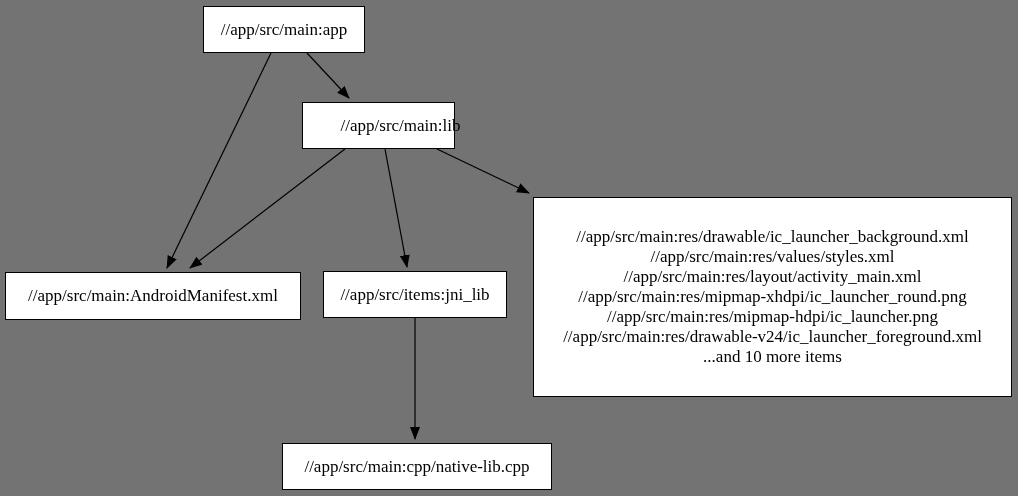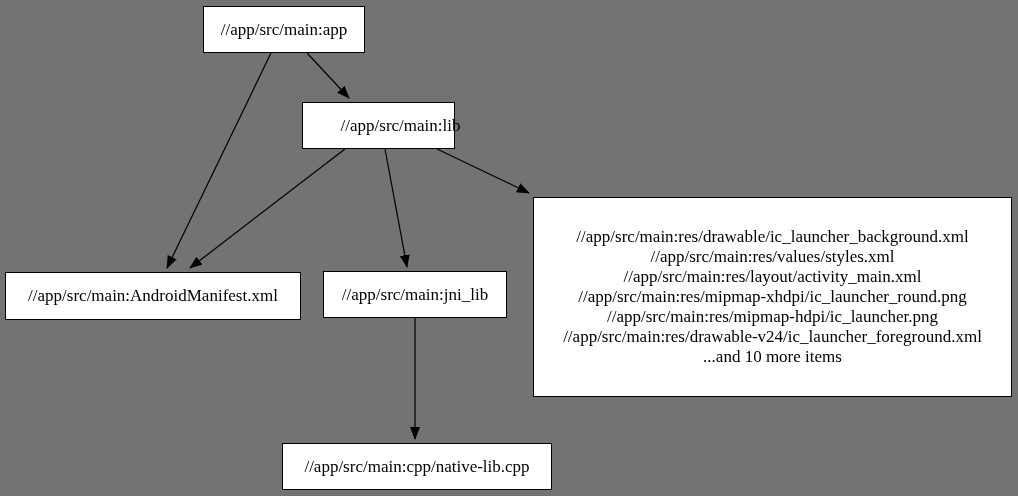--- a/index.html
+++ b/index.html
@@ -76,21 +76,21 @@
 
   <div class="node" id="node-lib">
     <span>//app/src/main:lib</span>
   </div>
 
   <div class="node" id="node-manifest">
     <span>//app/src/main:AndroidManifest.xml</span>
   </div>
 
   <div class="node" id="node-jni-lib">
-    <span>//app/src/main:jni_lib</span>
+    <span>//app/src/items:jni_lib</span>
   </div>
 
   <div class="node multi" id="node-res">
     <div>//app/src/main:res/drawable/ic_launcher_background.xml</div>
     <div>//app/src/main:res/values/styles.xml</div>
     <div>//app/src/main:res/layout/activity_main.xml</div>
     <div>//app/src/main:res/mipmap-xhdpi/ic_launcher_round.png</div>
     <div>//app/src/main:res/mipmap-hdpi/ic_launcher.png</div>
     <div>//app/src/main:res/drawable-v24/ic_launcher_foreground.xml</div>
     <div>...and 10 more items</div>

